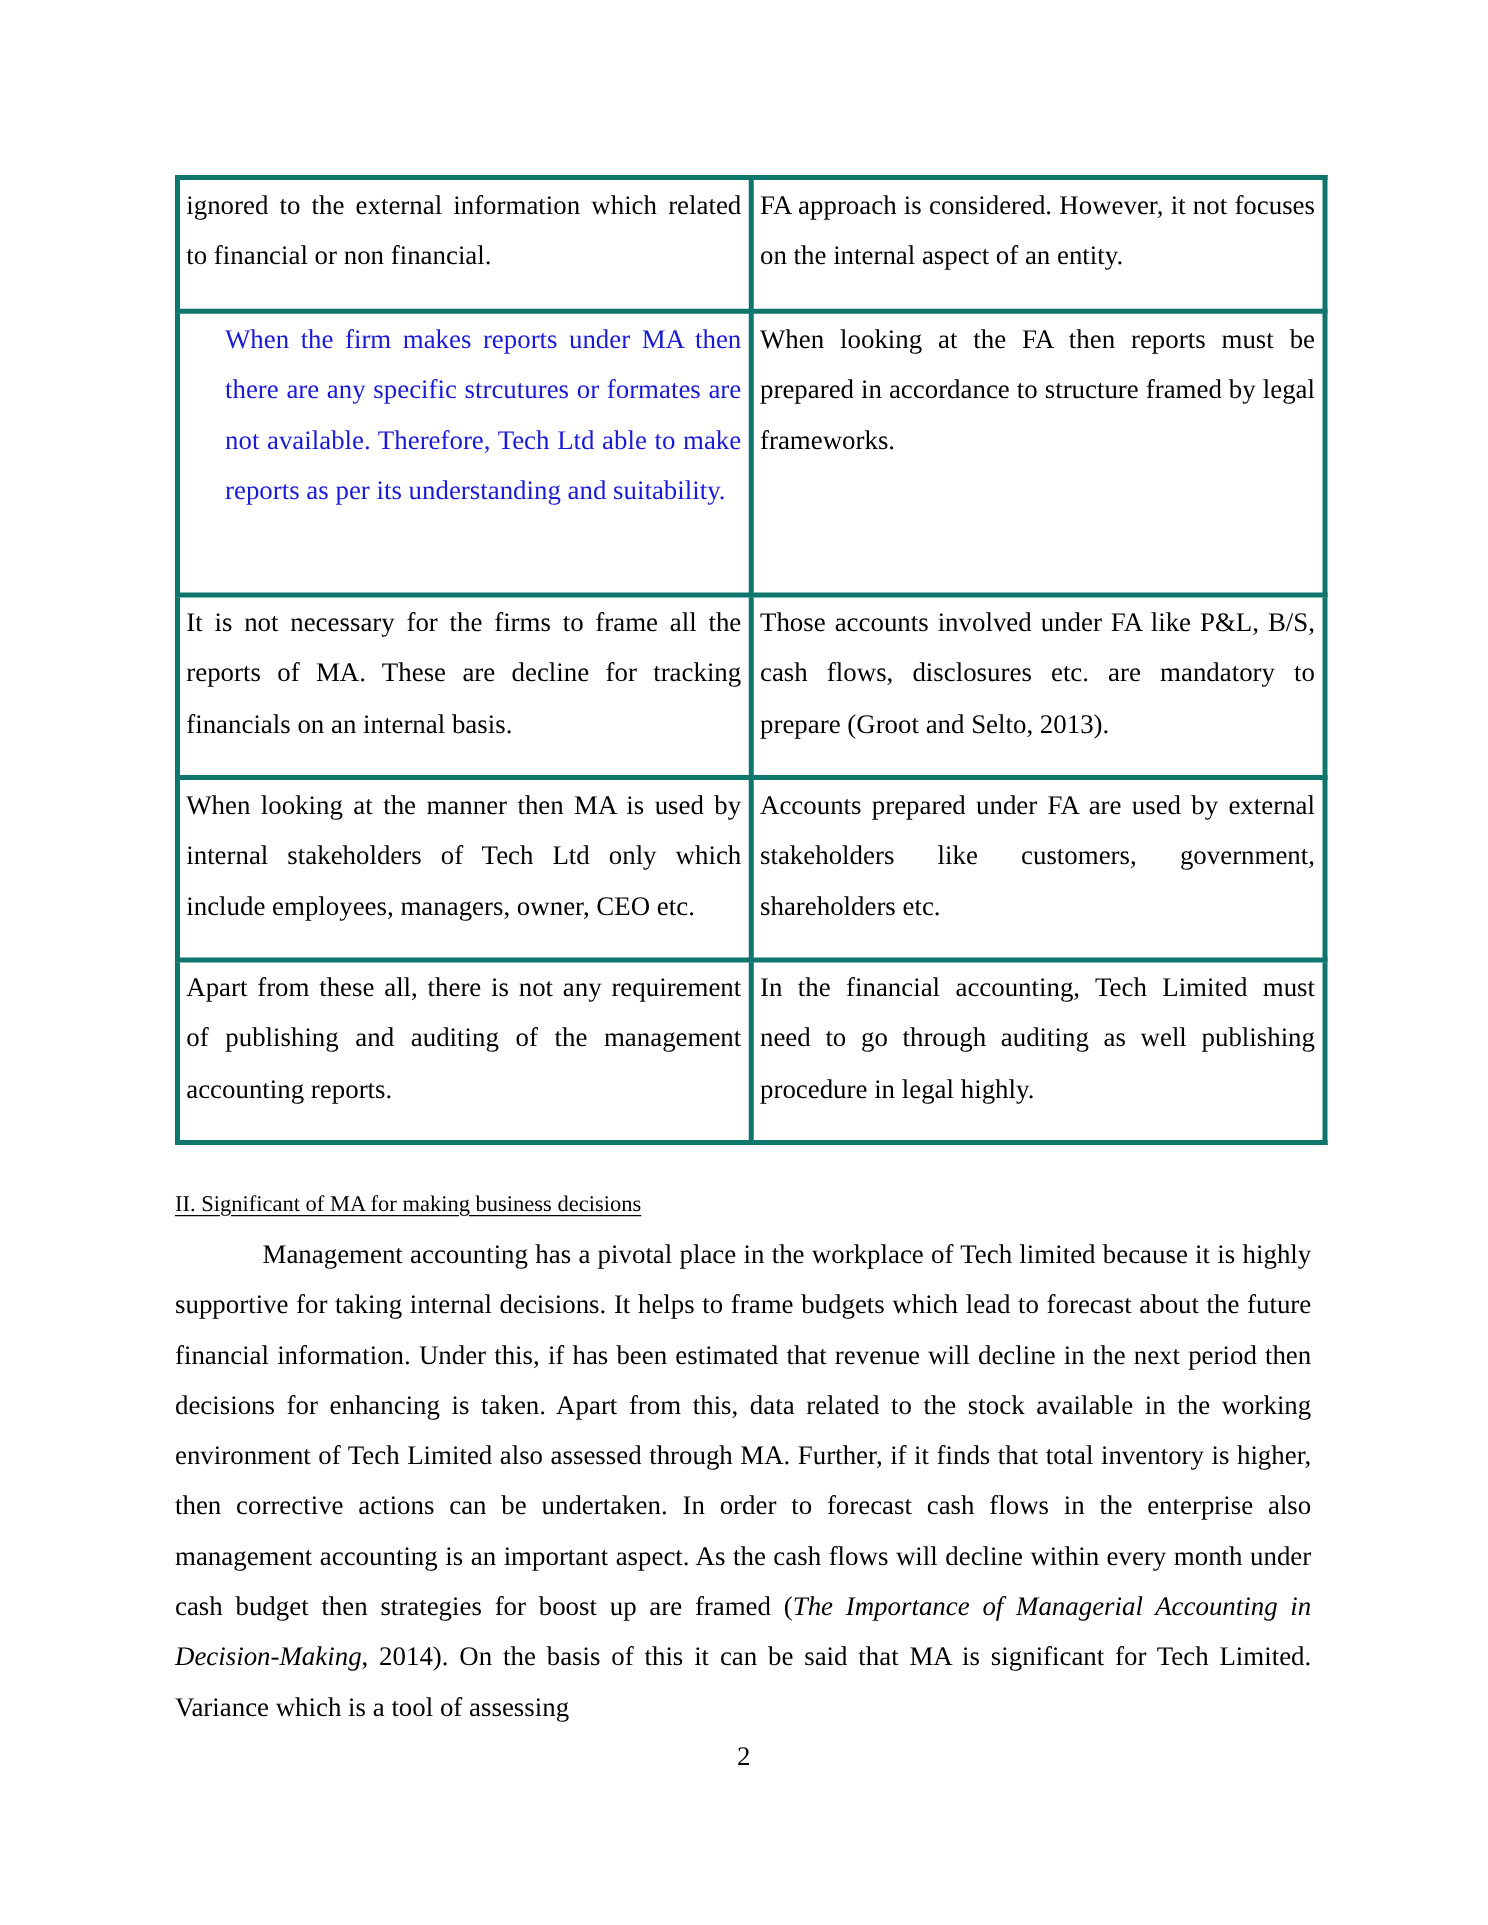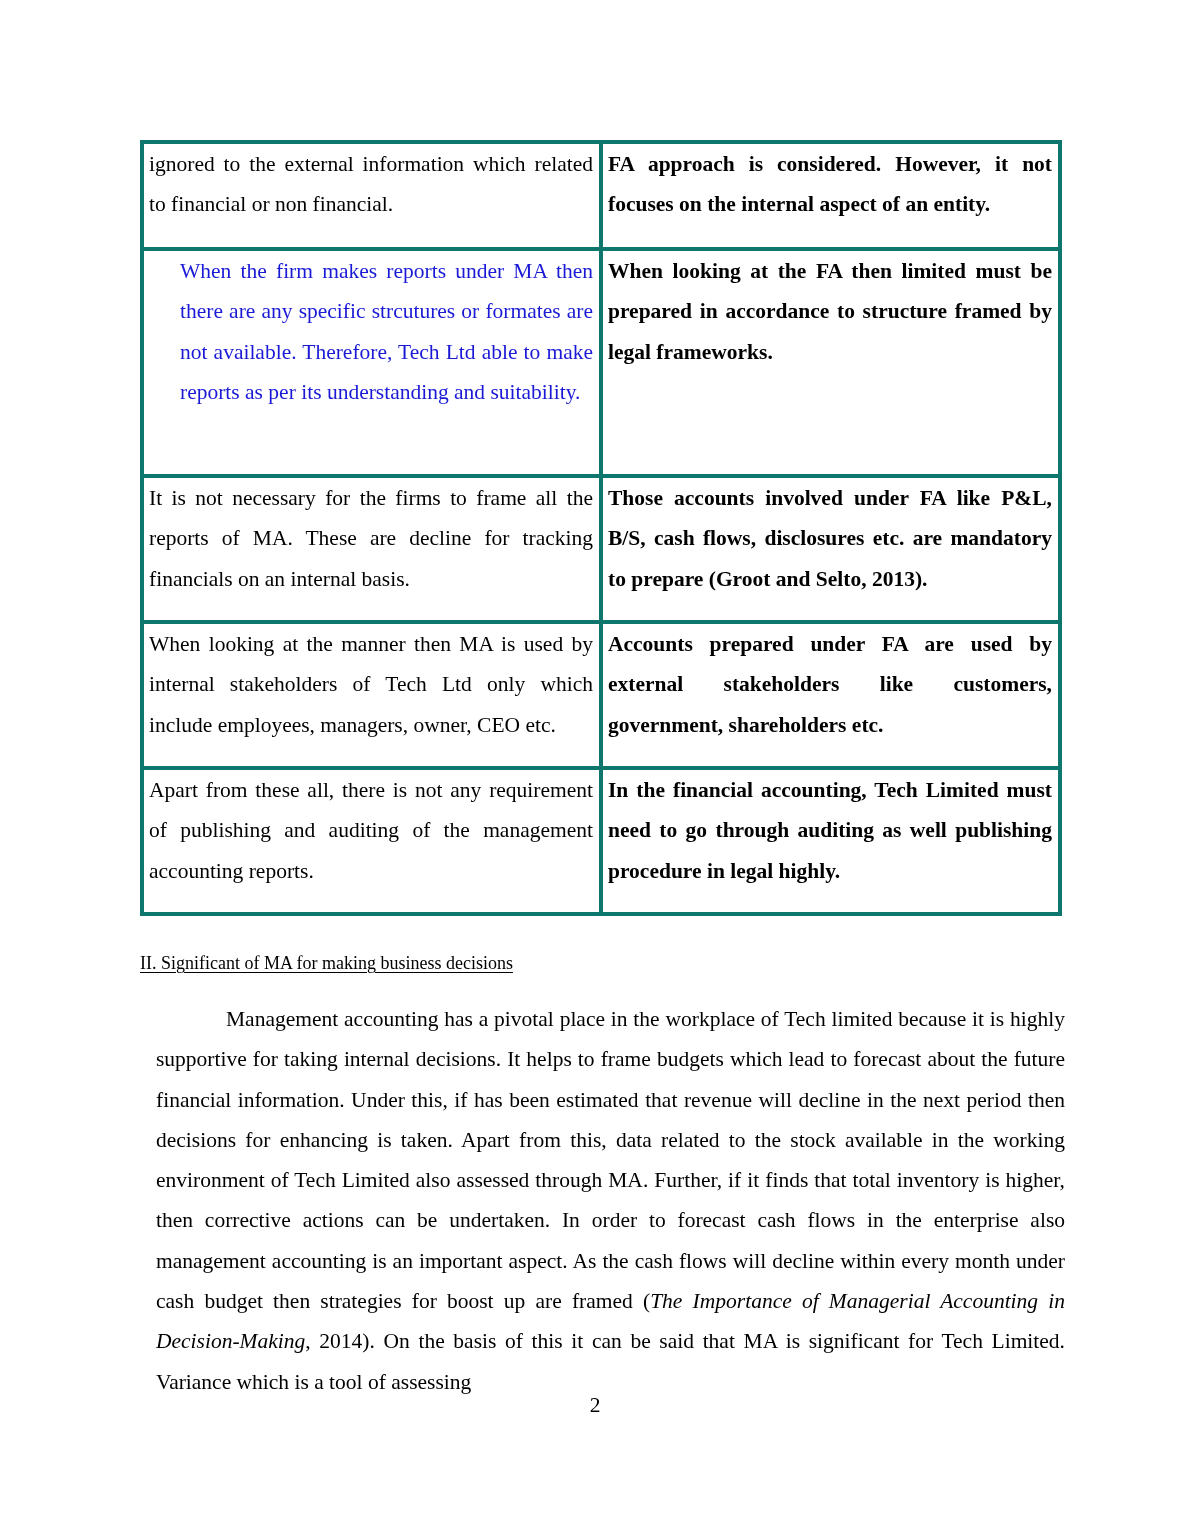--- a/index.html
+++ b/index.html
@@ -34,21 +34,21 @@
     table.cmp td {
       border: 4px solid #0f766e;
       vertical-align: top;
       padding: 0 6px 0 5px;
       font-size: 21.5px;
       line-height: 40.3px;
       text-align: justify;
       text-align-last: left;
     }
     table.cmp td.left { width: 444px; }
-    table.cmp td.right { width: 444px; font-weight: bold; }
+    table.cmp td.right { width: 444px; }
     table.cmp tr.r0 td { height: 103px; padding-top: 0; }
     table.cmp tr.r1 td { height: 223px; }
     table.cmp tr.r2 td { height: 142px; }
     table.cmp tr.r3 td { height: 142px; }
     table.cmp tr.r4 td { height: 142px; }
     .cell-inner { padding-top: 0px; }
     .blue { color: #1a1ad6; }
 
     .heading {
       position: absolute;
@@ -61,21 +61,21 @@
     }
     .para {
       position: absolute;
       left: 140px;
       top: 983px;
       width: 909px;
       font-size: 21.5px;
       line-height: 40.3px;
       text-align: justify;
       text-indent: 70px;
-      margin: 16px;
+      margin: 0;
     }
     .para i { font-style: italic; }
     .page-number {
       position: absolute;
       left: 0;
       width: 1190px;
       top: 1385px;
       text-align: center;
       font-size: 21.5px;
       line-height: 40px;
@@ -94,21 +94,21 @@
           </td>
       <td class="right">
             <div class="cell-inner">FA approach is considered. However, it not focuses on the internal aspect of an entity.</div>
           </td>
     </tr>
     <tr class="r1">
       <td class="left blue" style="color: rgb(26, 26, 214); padding-left: 36px;">
             <div class="cell-inner">When the firm makes reports under MA then there are any specific strcutures or formates are not available. Therefore, Tech Ltd able to make reports as per its understanding and suitability.</div>
           </td>
       <td class="right">
-            <div class="cell-inner">When looking at the FA then limited must be prepared in accordance to structure framed by legal frameworks.</div>
+            <div class="cell-inner">When looking at the FA then reports must be prepared in accordance to structure framed by legal frameworks.</div>
           </td>
     </tr>
     <tr class="r2">
       <td class="left">
             <div class="cell-inner">It is not necessary for the firms to frame all the reports of MA. These are decline for tracking financials on an internal basis.</div>
           </td>
       <td class="right">
             <div class="cell-inner">Those accounts involved under FA like P&amp;L, B/S, cash flows, disclosures etc. are mandatory to prepare (Groot and Selto, 2013).</div>
           </td>
     </tr>

